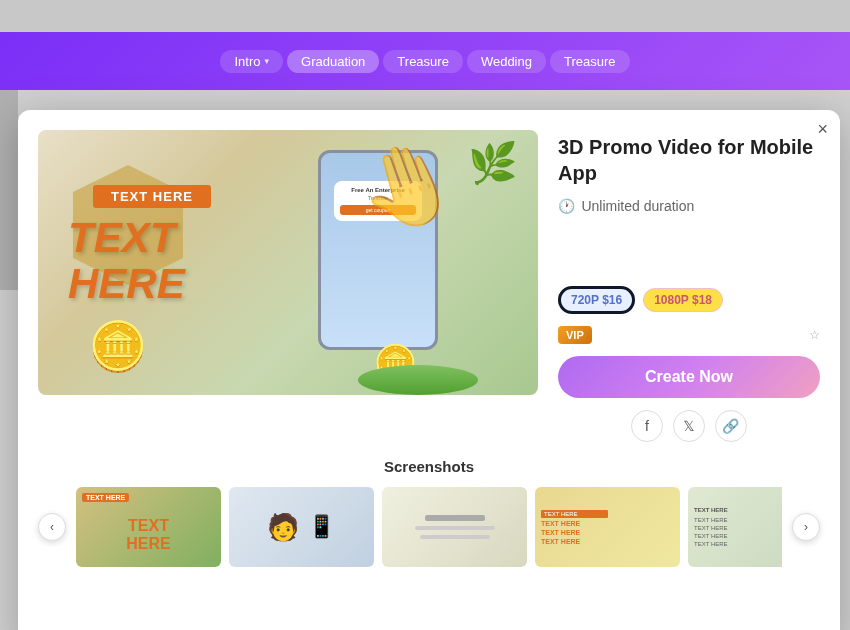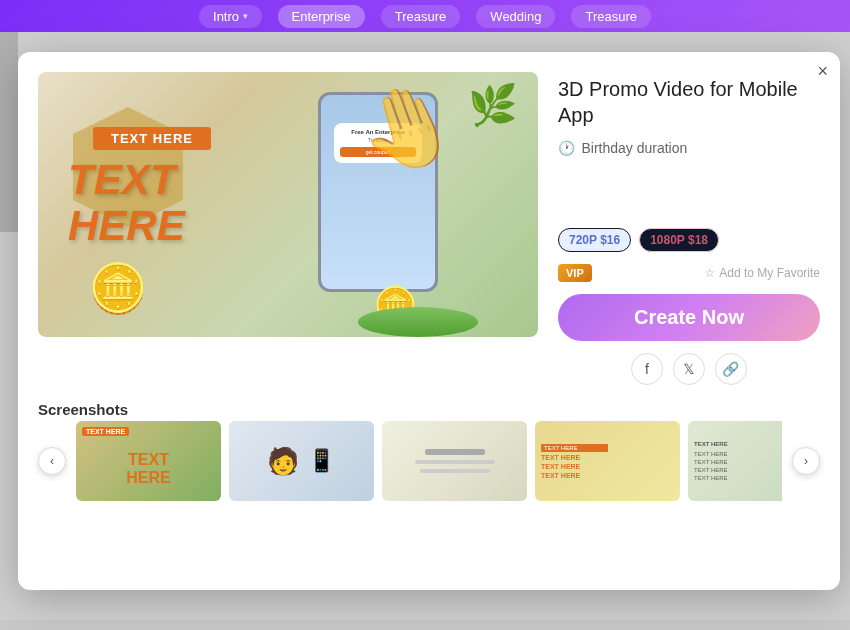--- a/index.html
+++ b/index.html
@@ -8,26 +8,27 @@
       background: #c8c8c8;
       width: 850px;
       height: 630px;
       overflow: hidden;
       position: relative;
     }
 
     
     .top-nav {
       background: linear-gradient(135deg, #7b2ff7, #a855f7);
-      height: 32px;
+      height: 58px;
       display: flex;
       align-items: center;
       justify-content: center;
-      gap: 16px;
-      position: relative;
+      gap: 4px;
+      position: relative;
+      margin-top: 32px;
     }
     .nav-tab {
       background: rgba(255,255,255,0.15);
       color: white;
       border-radius: 20px;
       padding: 4px 14px;
       font-size: 13px;
       cursor: pointer;
       border: none;
       display: flex;
@@ -234,21 +235,21 @@
     .info-panel {
       flex: 1;
       display: flex;
       flex-direction: column;
       gap: 12px;
       padding-top: 4px;
     }
 
     .product-title {
       font-size: 20px;
-      font-weight: 400;
+      font-weight: 700;
       color: #222;
       line-height: 1.3;
     }
 
     .duration-row {
       display: flex;
       align-items: center;
       gap: 6px;
       color: #666;
       font-size: 14px;
@@ -267,24 +268,24 @@
 
     .price-badge {
       padding: 4px 10px;
       border-radius: 14px;
       font-size: 12px;
       font-weight: 600;
     }
     .price-badge-720 {
       background: #e8f0ff;
       color: #5570cc;
-      border: 1px solid #0f172a;
+      border: 3px solid #0f172a;
     }
     .price-badge-1080 {
-      background: #0f172a;
+      background: #fde047;
       color: #cc5570;
       border: 1px solid #eec0cc;
     }
 
     .vip-row {
       display: flex;
       align-items: center;
       gap: 10px;
     }
 
@@ -315,21 +316,21 @@
       background: none;
       border: none;
     }
 
     .create-now-btn {
       background: linear-gradient(135deg, #b06af0, #d080f0, #f0a0c0);
       color: white;
       border: none;
       border-radius: 24px;
       padding: 12px;
-      font-size: 20px;
+      font-size: 16px;
       font-weight: 600;
       cursor: pointer;
       width: 100%;
       text-align: center;
     }
 
     .share-row {
       display: flex;
       gap: 10px;
       justify-content: center;
@@ -352,21 +353,22 @@
     
     .screenshots-section {
       padding: 0 20px 16px 20px;
       flex-shrink: 0;
     }
 
     .screenshots-title {
       font-size: 15px;
       font-weight: 600;
       color: #333;
-      margin-bottom: 3px;
+      margin-bottom: 12px;
+      text-align: center;
     }
 
     .screenshots-row {
       display: flex;
       gap: 10px;
       align-items: center;
       position: relative;
     }
 
     .carousel-btn {
@@ -419,21 +421,21 @@
   </style>
 </head>
 <body>
 
 <div class="top-nav">
   <button class="nav-tab">
     <span>Intro</span>
     <span class="nav-tab-arrow">▾</span>
   </button>
   <button class="nav-tab active">
-    <span>Enterprise</span>
+    <span>Graduation</span>
   </button>
   <button class="nav-tab">
     <span>Treasure</span>
   </button>
   <button class="nav-tab">
     <span>Wedding</span>
   </button>
   <button class="nav-tab">
     <span>Treasure</span>
   </button>
@@ -473,33 +475,32 @@
           <div class="coin-element2">🪙</div>
 
           <div class="platform"></div>
         </div>
 
         <div class="info-panel">
           <h2 class="product-title">3D Promo Video for Mobile App</h2>
 
           <div class="duration-row">
             <span class="duration-icon">🕐</span>
-            <span>Birthday duration</span>
+            <span>Unlimited duration</span>
           </div>
 
           <div class="price-row">
             <span class="price-badge price-badge-720">720P  $16</span>
             <span class="price-badge price-badge-1080">1080P  $18</span>
           </div>
 
           <div class="vip-row">
             <span class="vip-badge">VIP</span>
             <button class="favorite-btn">
               <span>☆</span>
-              <span>Add to My Favorite</span>
             </button>
           </div>
 
           <button class="create-now-btn">Create Now</button>
 
           <div class="share-row">
             <button class="share-btn">
               <span>f</span>
             </button>
             <button class="share-btn">

